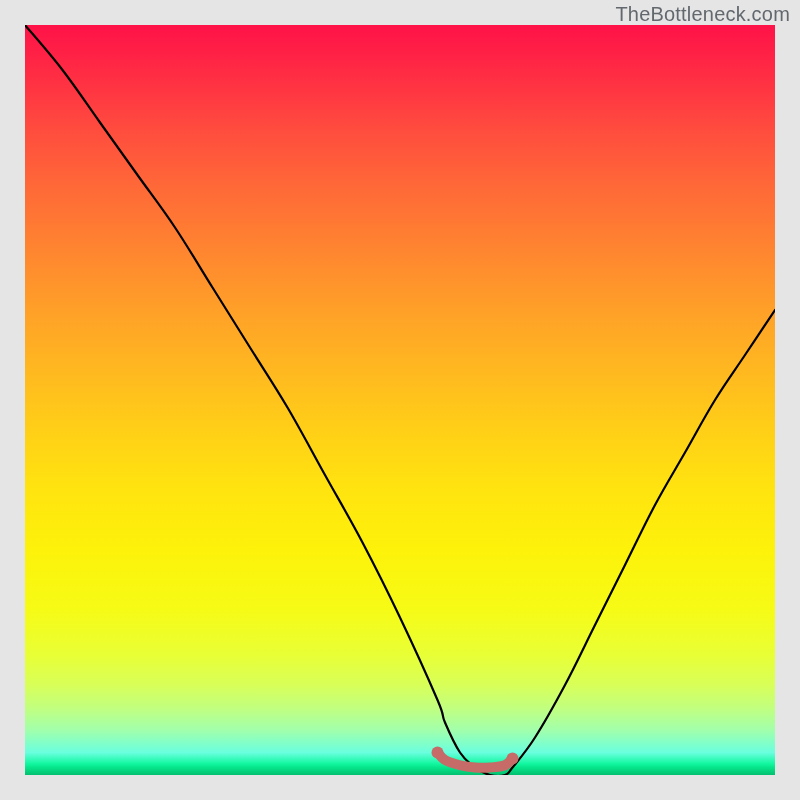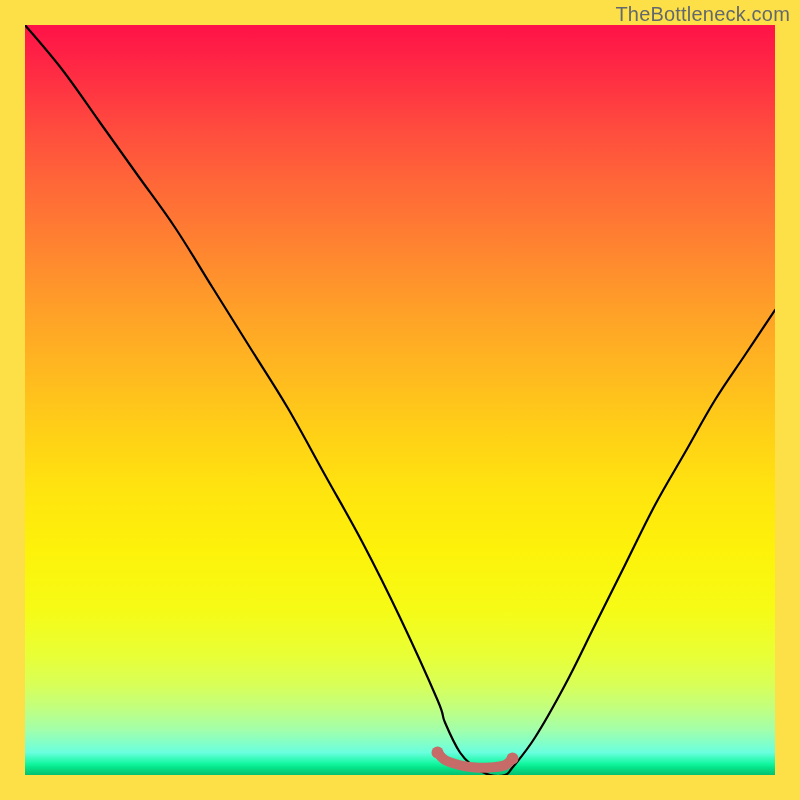--- a/index.html
+++ b/index.html
@@ -6,21 +6,21 @@
     margin: 0;
     padding: 0;
     width: 800px;
     height: 800px;
     overflow: hidden;
   }
   .container {
     position: relative;
     width: 800px;
     height: 800px;
-    background: #fde047;
+    background: #e5e5e5;
   }
   .plot-area {
     position: absolute;
     left: 25px;
     top: 25px;
     width: 750px;
     height: 750px;
     background: linear-gradient(to bottom,
       #ff1248 0%,
       #ff2a44 6%,

